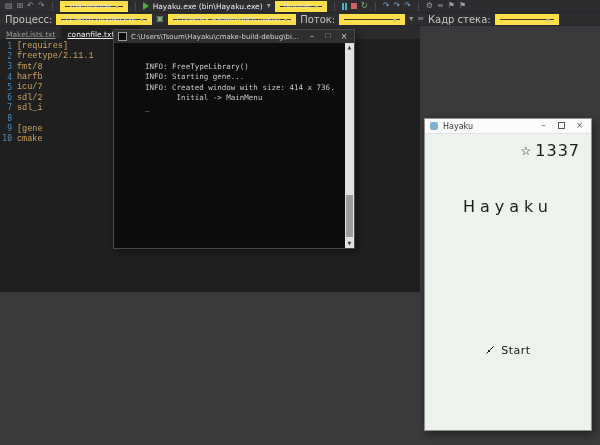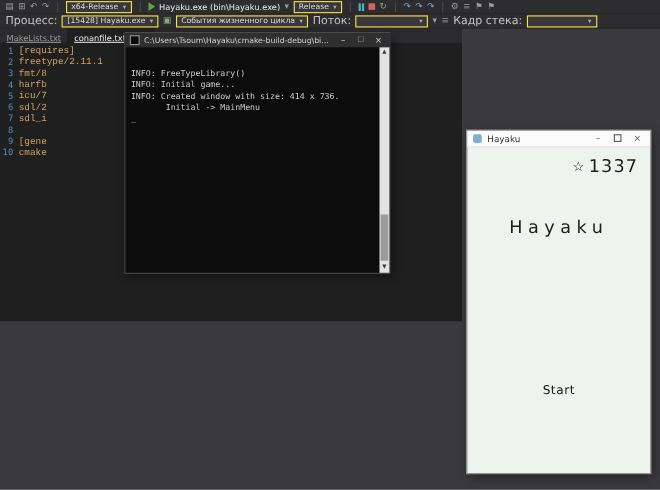--- a/index.html
+++ b/index.html
@@ -11,21 +11,21 @@
   .tb { position:absolute; left:0; width:600px; height:13px; background:#2d2d30;
         display:flex; align-items:center; gap:4px; padding-left:5px; box-sizing:border-box;
         border-bottom:1px solid #26262a; }
   .tb1 { top:0; }
   .tb2 { top:13px; }
   .ticon { font-size:8px; color:#9a9aa0; line-height:1; }
   .ticon.green { color:#7fae7f; }
   .ticon.blue { color:#7fa8d6; color:#7aa8d6; }
   .sep { width:1px; height:9px; background:#48484c; margin:0 3px; }
   .combo { display:inline-flex; align-items:center; gap:4px; height:11px; padding:0 4px;
-           background:#38383b; border:1px solid #fde047; color:#dcdcdc; font-size:7px;
+           background:#38383b; border:5px solid #fde047; color:#dcdcdc; font-size:7px;
            white-space:nowrap; box-sizing:border-box; }
   .combo .car { font-size:6px; color:#b0b0b0; }
   .combo.w66 { width:66px; } .combo.w64 { width:64px; }
   .lbl { color:#c4c4c4; font-size:10px; white-space:nowrap; }
   .runbtn { display:inline-flex; align-items:flex-start; gap:4px; color:#ececec; font-size:7.5px;
             white-space:nowrap; }
   .playtri { width:0; height:0; border-left:6px solid #57a64a;
              border-top:4px solid transparent; border-bottom:4px solid transparent; }
   .pausebars { display:inline-flex; gap:1px; }
   .pausebars i { width:2px; height:7px; background:#41b6c4; }
@@ -56,21 +56,21 @@
   .ctitlebar { height:13px; background:#2f2f2f; display:flex; align-items:center; gap:4px;
                padding:0 4px; }
   .cicon { width:7px; height:7px; background:#0c0c0c; border:1px solid #9a9a9a; flex:none; }
   .cpath { flex:1; font-size:7px; color:#d2d2d2; white-space:nowrap; overflow:hidden;
            text-overflow:ellipsis; }
   .cbtn { font-size:8px; color:#cfcfcf; width:12px; text-align:center; flex:none; line-height:1; }
   .cbtn.max { color:#8f8f8f; font-size:7px; }
   .cbody { position:absolute; left:0; top:13px; right:9px; bottom:0; padding:19px 0 0 5px;
            font-family:"DejaVu Sans Mono", monospace; font-size:7.5px; line-height:10.3px;
            color:#c9c9c9; overflow:hidden; }
-  .cbody div { white-space:pre; }
+  .cbody div { white-space:pre;margin-left:26px; }
   .cscroll { position:absolute; top:13px; right:0; bottom:0; width:9px; background:#e2e2e2; }
   .arr { position:absolute; left:0; width:9px; text-align:center; font-size:5px; color:#3c3c3c;
          line-height:1; }
   .arr.up { top:2px; } .arr.dn { bottom:2px; }
   .thumb { position:absolute; left:1px; width:7px; height:42px; bottom:11px; background:#9b9b9b; }
 
   
   .game { position:absolute; left:424px; top:118px; width:168px; height:313px;
           background:#edf3ed; border:1px solid #8f8f8f; box-sizing:border-box;
           box-shadow:2px 3px 9px rgba(0,0,0,.4); }
@@ -80,22 +80,22 @@
   .gwtitle { flex:1; font-size:8px; color:#333; }
   .gbtn { width:13px; text-align:center; color:#555; font-size:8px; line-height:1; flex:none; }
   .gmaxbox { display:inline-block; width:5px; height:5px; border:1px solid #555; }
   .score { position:absolute; top:22px; right:11px; display:flex; align-items:center; gap:4px;
            color:#1c1c1c; }
   .score .star { font-size:12px; line-height:1; }
   .score .val { font-size:16px; letter-spacing:1px; }
   .gtitle-big { position:absolute; top:78px; left:0; width:100%; text-align:center;
                 font-size:16px; letter-spacing:5px; color:#1d1d1d; }
   .gmenu { position:absolute; top:224px; left:0; width:100%; text-align:center; color:#161616; }
-  .mitem { display:flex; justify-content:center; align-items:center; gap:5px; font-size:11px;
-           letter-spacing:0.5px; height:16px; margin-top:1px;flex-direction:column; }
+  .mitem { display:flex; justify-content:center; gap:5px; font-size:11px;
+           letter-spacing:0.5px; height:16px; margin-top:1px; }
 </style>
 </head>
 <body>
 
 <div class="screen">
 
   <div class="tb tb1">
     <span class="ticon">▤</span>
     <span class="ticon">⊞</span>
     <span class="ticon">↶</span>
@@ -213,21 +213,21 @@
   <div class="console">
     <div class="ctitlebar">
       <span class="cicon"></span>
       <span class="cpath">C:\Users\Tsoum\Hayaku\cmake-build-debug\bin\Hayaku.exe</span>
       <span class="cbtn">–</span>
       <span class="cbtn max">☐</span>
       <span class="cbtn">×</span>
     </div>
     <div class="cbody">
       <div>INFO: FreeTypeLibrary()</div>
-      <div>INFO: Initial game...</div>
+      <div>INFO: Starting gene...</div>
       <div>INFO: Created window with size: 414 x 736.</div>
       <div>       Initial -&gt; MainMenu</div>
       <div>_</div>
     </div>
     <div class="cscroll">
       <span class="arr up">▲</span>
       <span class="thumb"></span>
       <span class="arr dn">▼</span>
     </div>
   </div>

